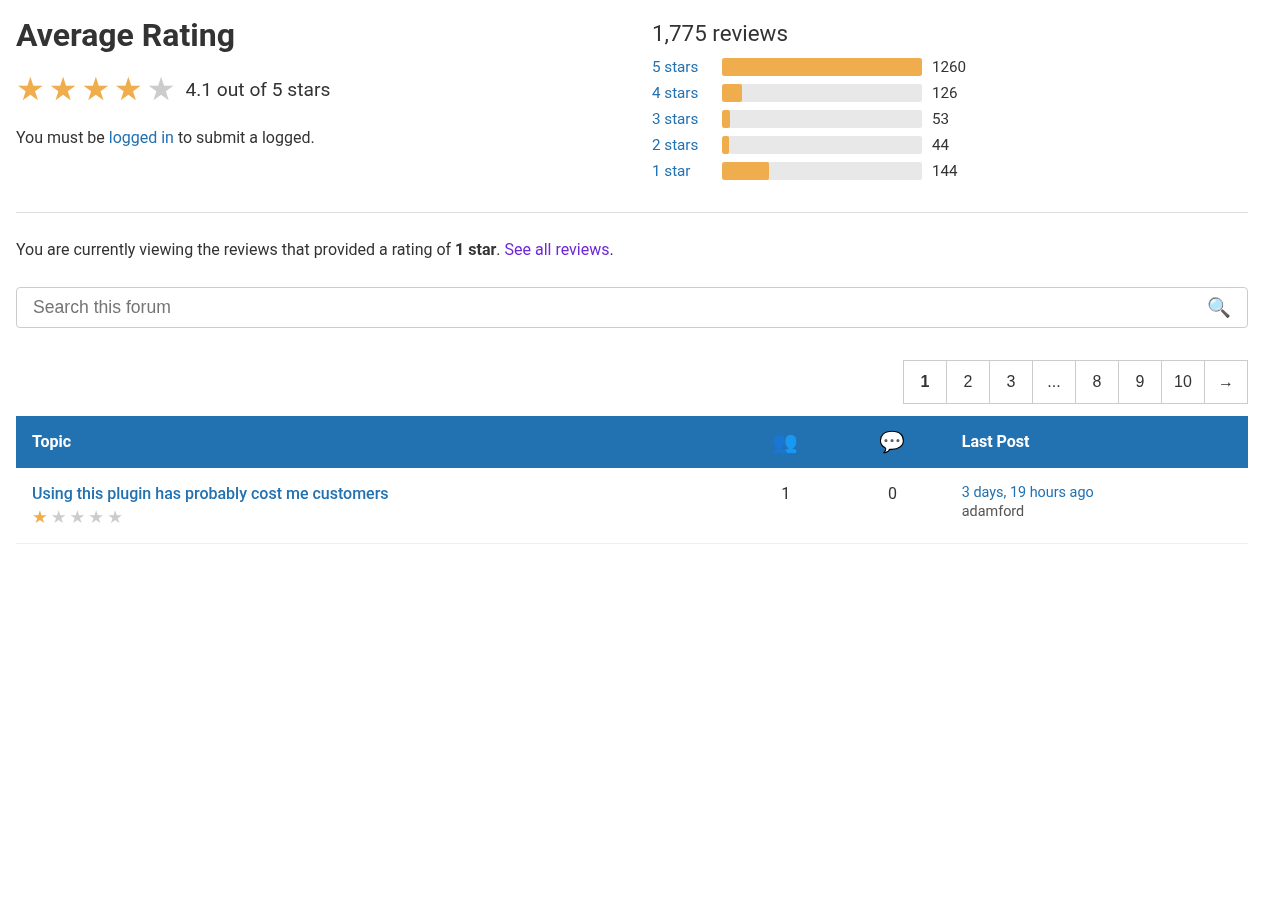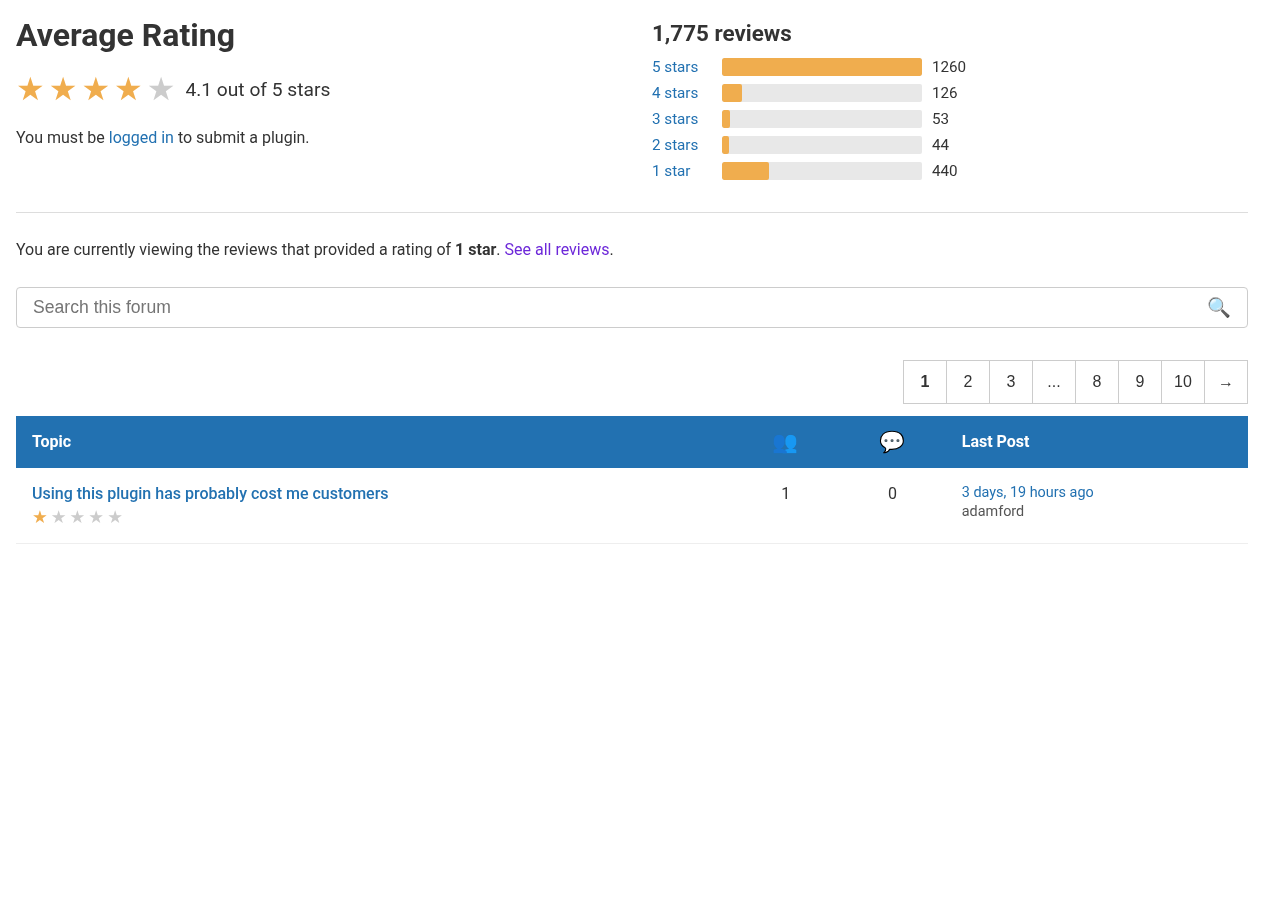--- a/index.html
+++ b/index.html
@@ -64,21 +64,21 @@
       text-decoration: none;
     }
 
     .rating-right {
       flex: 1;
       padding-top: 4px;
     }
 
     .total-reviews {
       font-size: 1.4rem;
-      font-weight: bold;
+      font-weight: normal;
       margin-bottom: 12px;
     }
 
     .bar-row {
       display: flex;
       align-items: center;
       gap: 10px;
       margin-bottom: 8px;
     }
 
@@ -254,21 +254,21 @@
         <span class="star star-filled">★</span>
         <span class="star star-filled">★</span>
         <span class="star star-filled">★</span>
         <span class="star star-filled">★</span>
         <span class="star star-empty">★</span>
       </div>
       <span class="rating-text">4.1 out of 5 stars</span>
     </div>
 
     <p class="login-prompt">
-      <span>You must be </span><a href="#">logged in</a><span> to submit a plugin.</span>
+      <span>You must be </span><a href="#">logged in</a><span> to submit a logged.</span>
     </p>
   </div>
 
   <div class="rating-right">
     <div class="total-reviews">1,775 reviews</div>
 
     <div class="bar-row">
       <a href="#" class="bar-label">5 stars</a>
       <div class="bar-track">
         <div class="bar-fill" style="width: 100%;"></div>
@@ -298,21 +298,21 @@
         <div class="bar-fill" style="width: 3.5%;"></div>
       </div>
       <span class="bar-count">44</span>
     </div>
 
     <div class="bar-row">
       <a href="#" class="bar-label">1 star</a>
       <div class="bar-track">
         <div class="bar-fill" style="width: 23.25%;"></div>
       </div>
-      <span class="bar-count">440</span>
+      <span class="bar-count">144</span>
     </div>
   </div>
 </div>
 
 <div class="current-filter">
   <span>You are currently viewing the reviews that provided a rating of </span><strong>1 star</strong><span>. </span><a href="#">See all reviews</a><span>.</span>
 </div>
 
 <div class="search-box">
   <input type="text" class="search-input" placeholder="Search this forum" style="">

